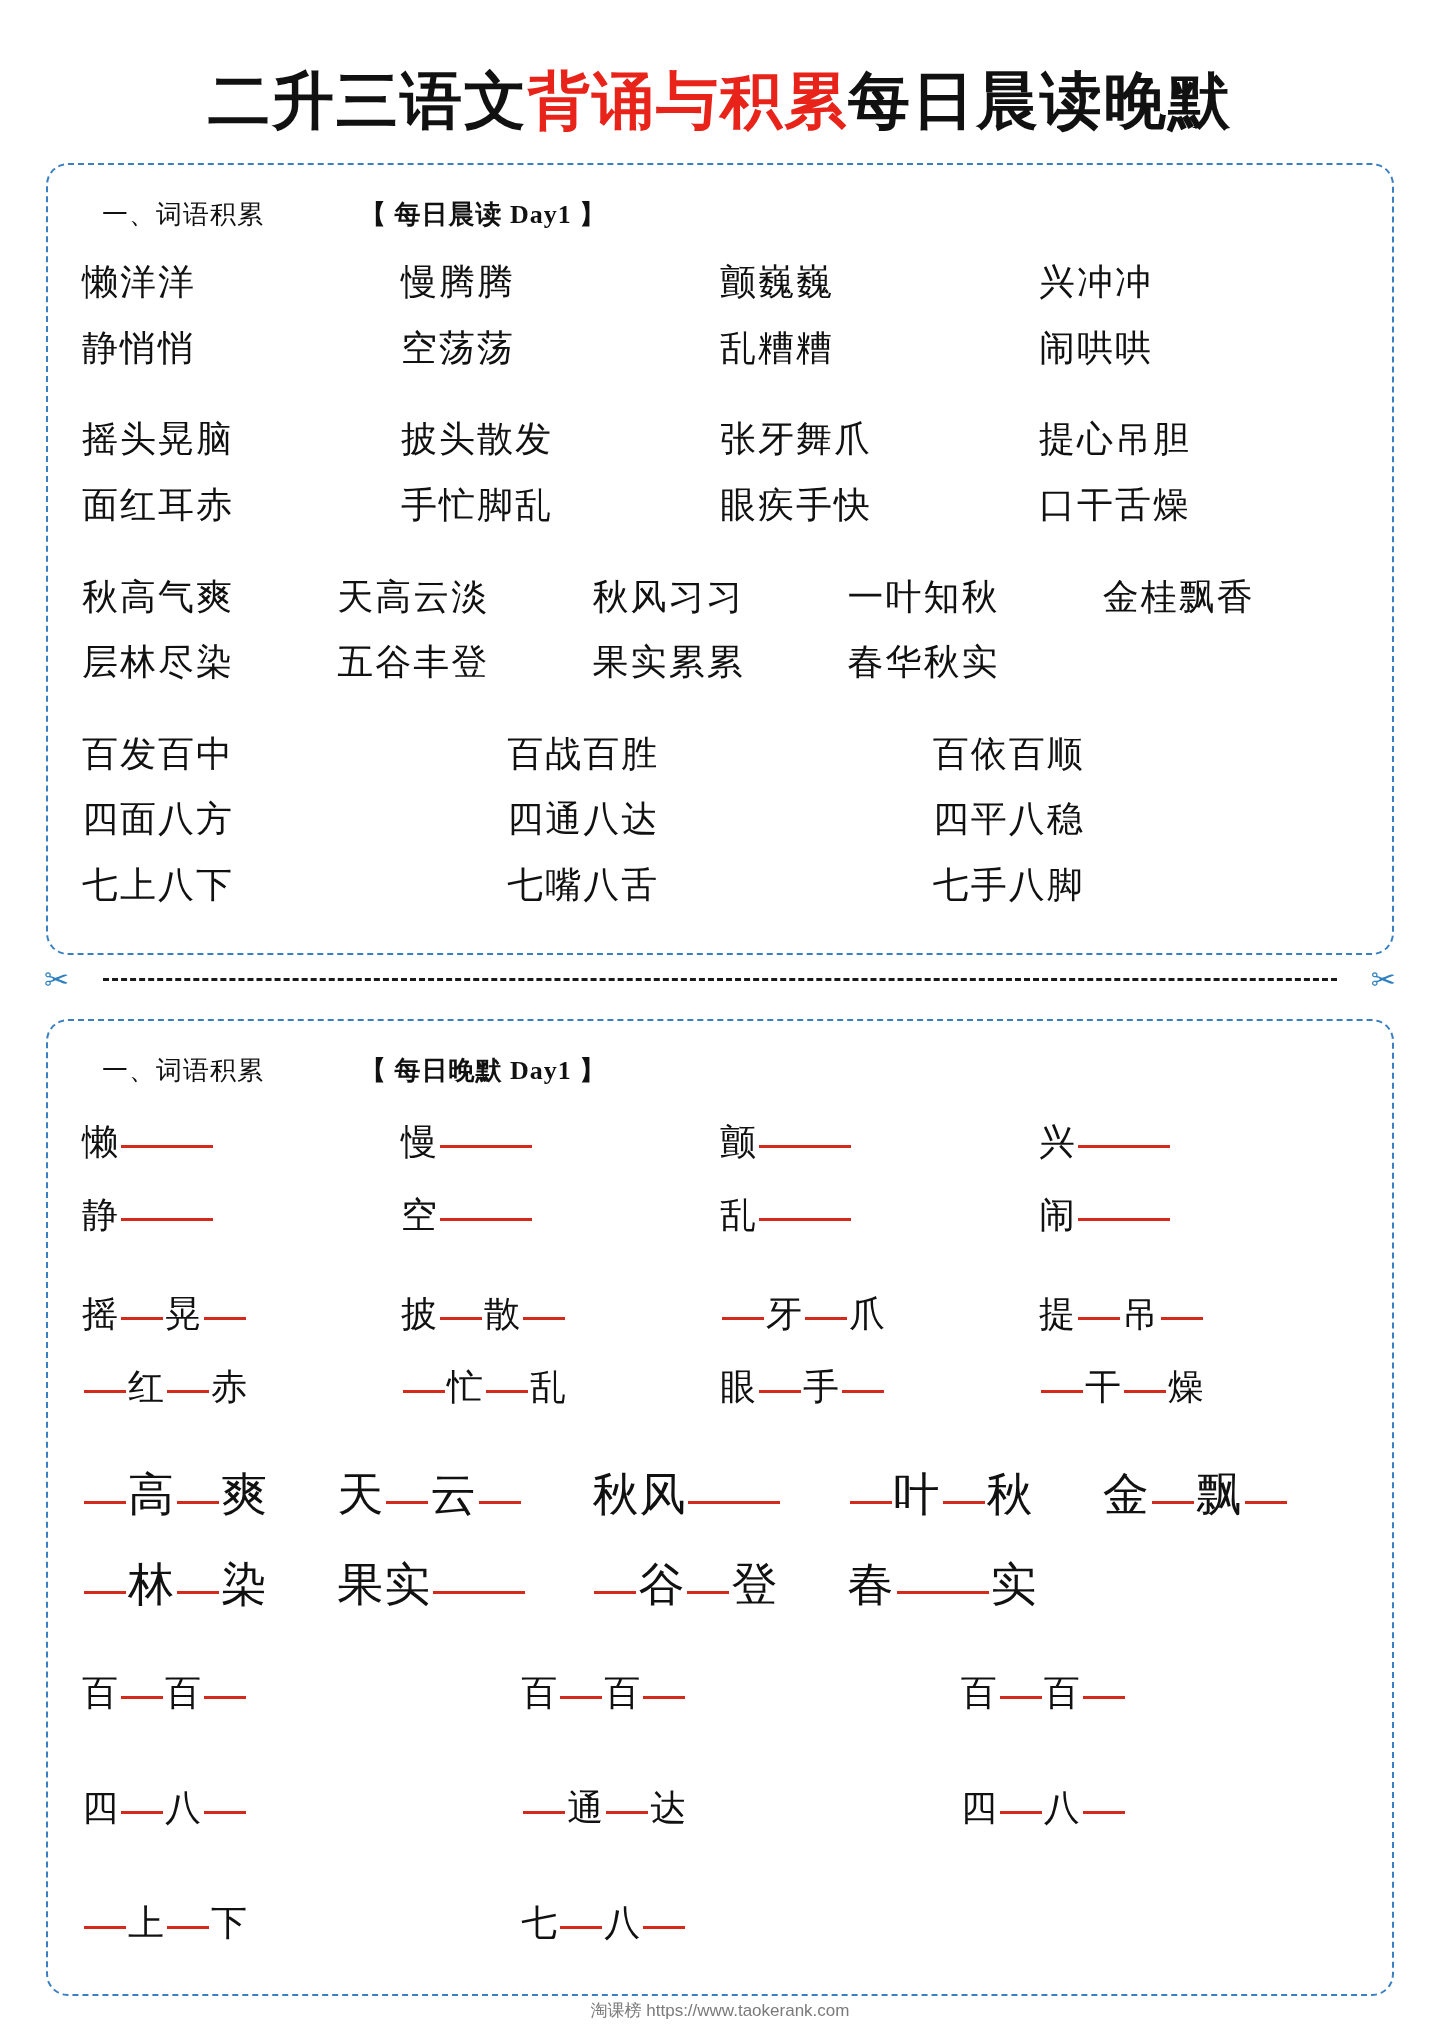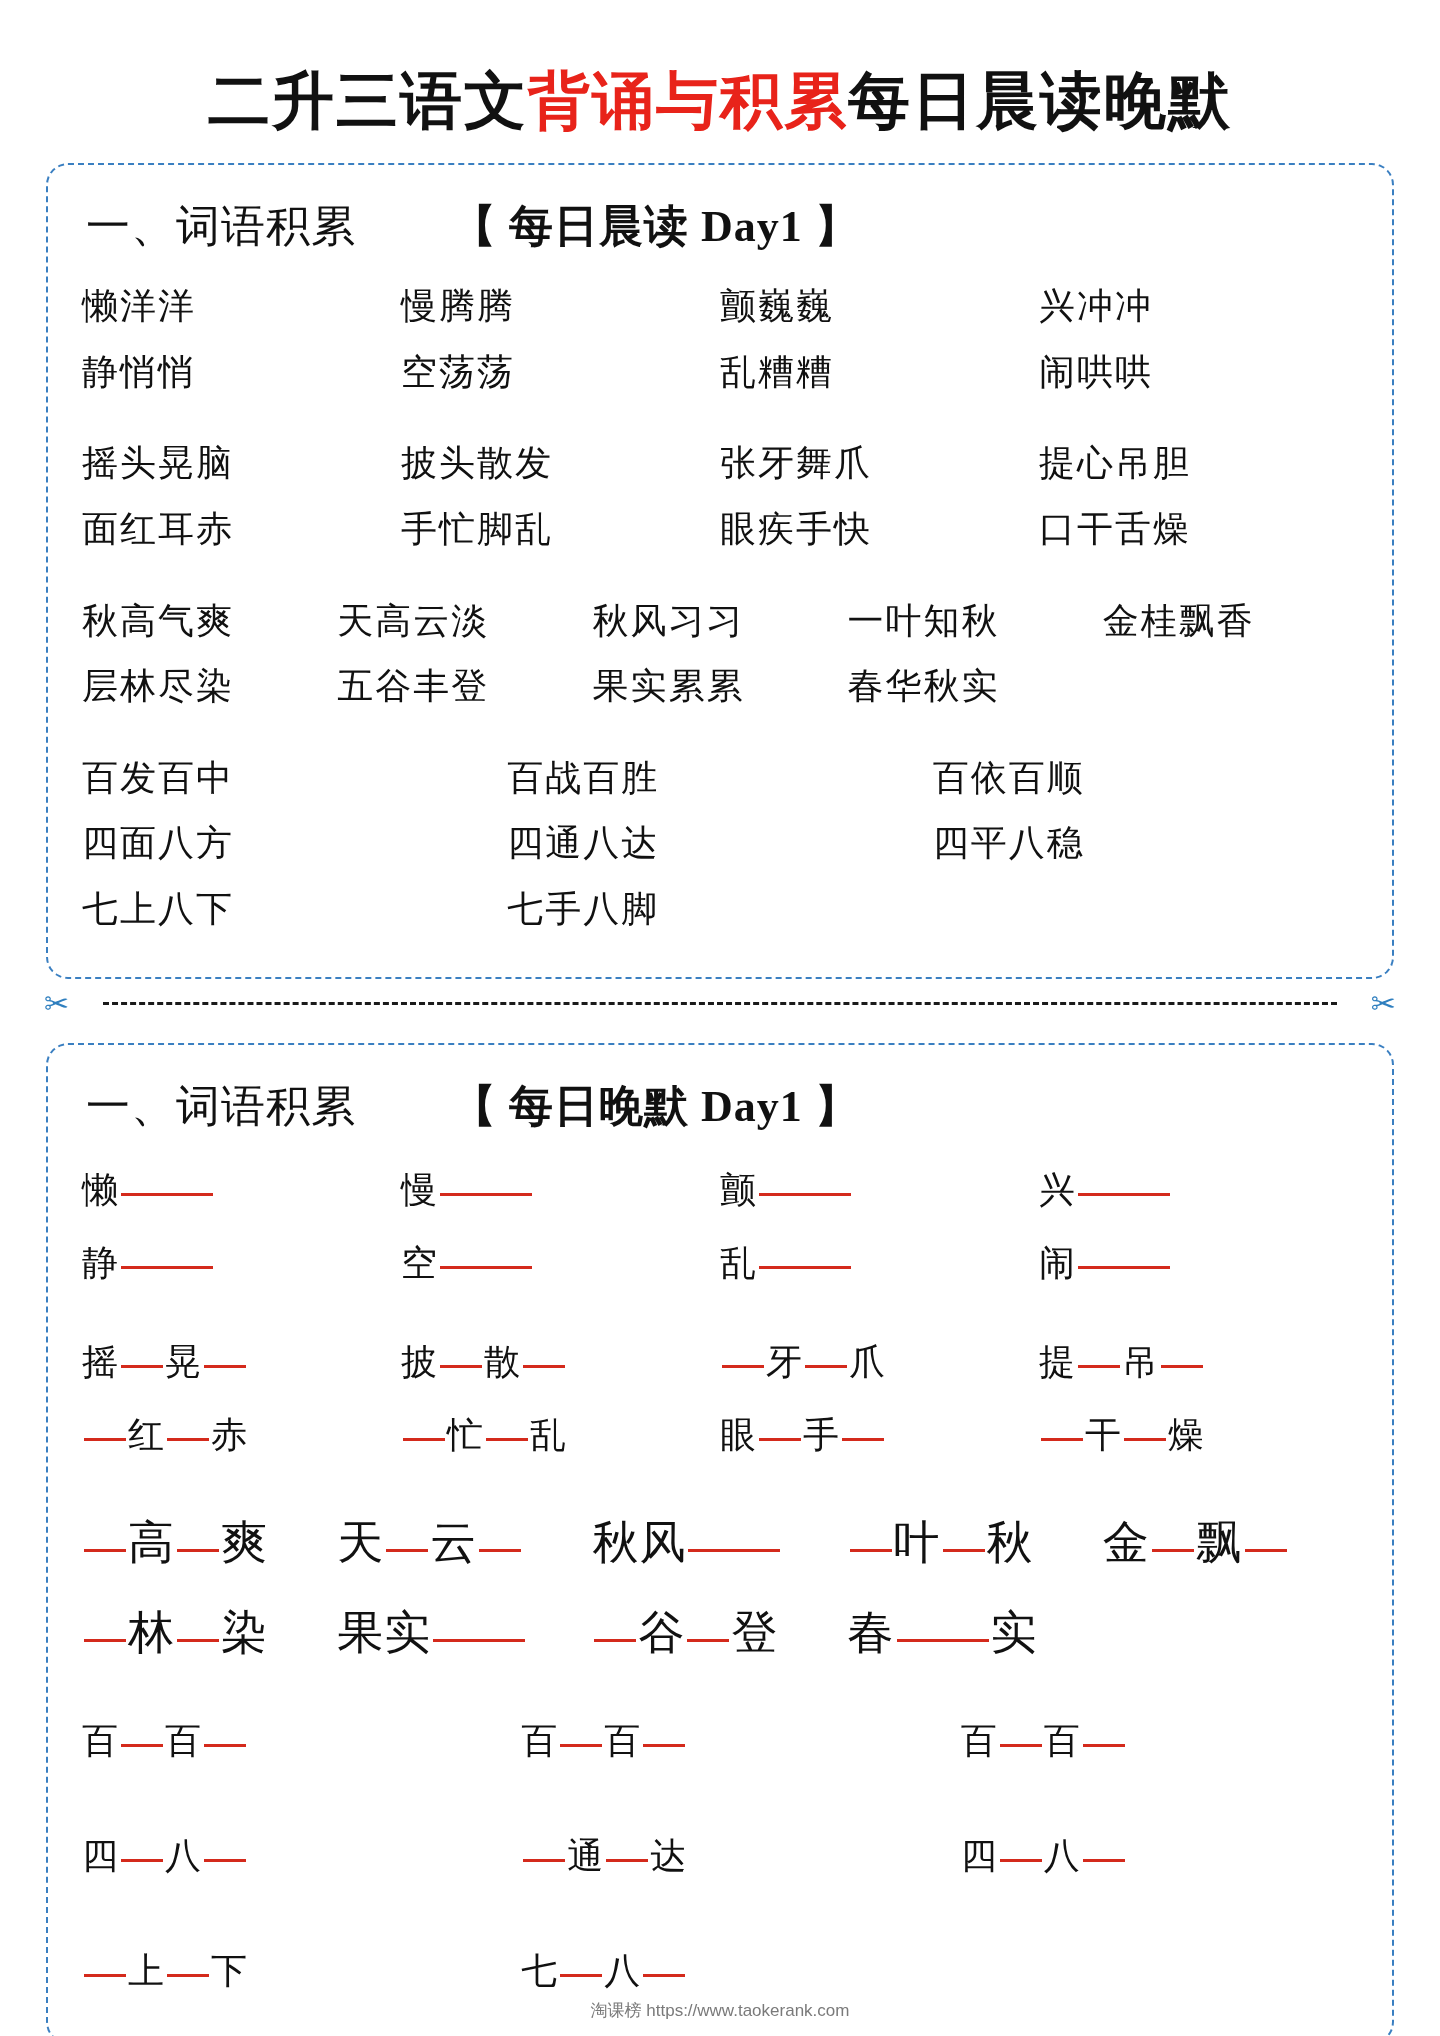--- a/index.html
+++ b/index.html
@@ -41,22 +41,22 @@
     border: 2px dashed #3a7fc1;
     border-radius: 22px;
     padding: 26px 34px 34px 34px;
     margin: 0 6px;
   }
   .panel.second { margin-top: 22px; }
 
   .section-head {
     display: flex;
     align-items: center;
-    font-size: 44px;
-    margin: 6px 0 18px 4px;
+    font-size: 26px;
+    margin: 6px 0 18px 20px;
   }
   .section-head .label {
     font-weight: 500;
     letter-spacing: 1px;
   }
   .section-head .bracket {
     margin-left: 96px;
     font-weight: bold;
     letter-spacing: 1px;
   }
@@ -204,20 +204,21 @@
     <div class="block-gap"></div>
 
     <div class="grid3">
       <div class="cell">百发百中</div>
       <div class="cell">百战百胜</div>
       <div class="cell">百依百顺</div>
       <div class="cell">四面八方</div>
       <div class="cell">四通八达</div>
       <div class="cell">四平八稳</div>
       <div class="cell">七上八下</div>
+      <div class="cell">七嘴八舌</div>
       <div class="cell">七手八脚</div>
     </div>
 
   </div>
 
   <div class="cutline">
     <span class="scissor">✂</span>
     <span class="dash"></span>
     <span class="scissor">✂</span>
   </div>

